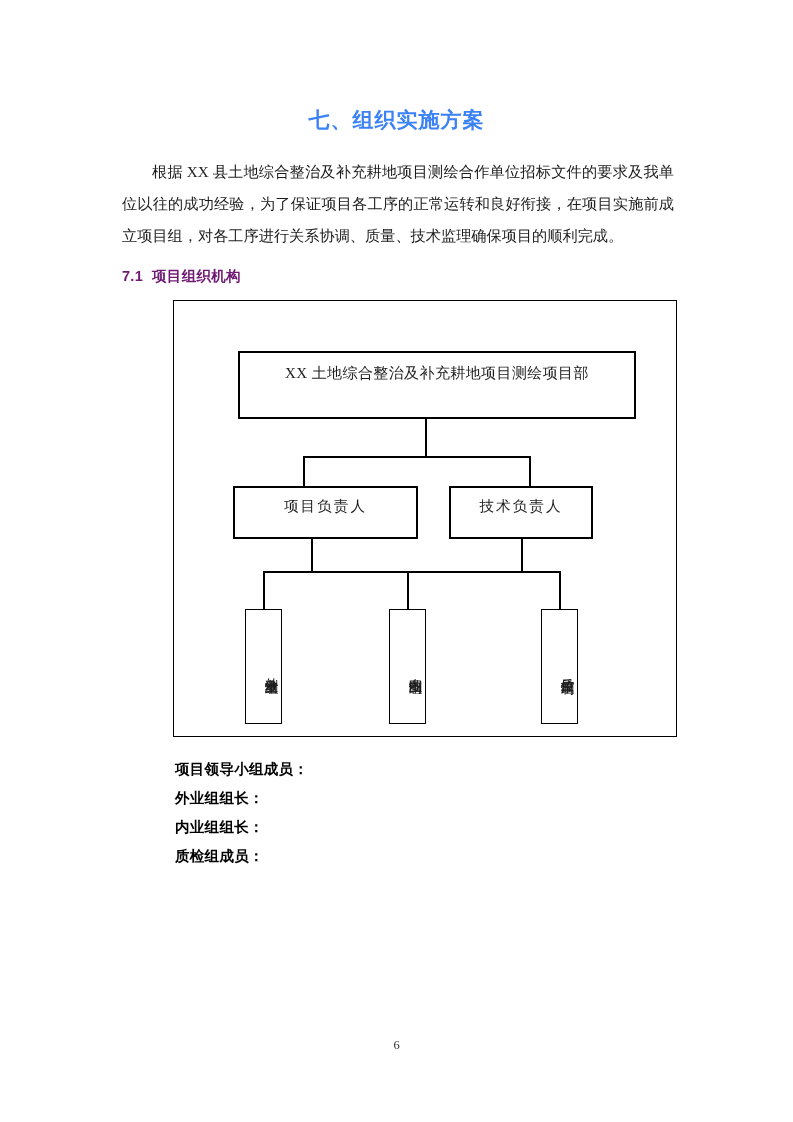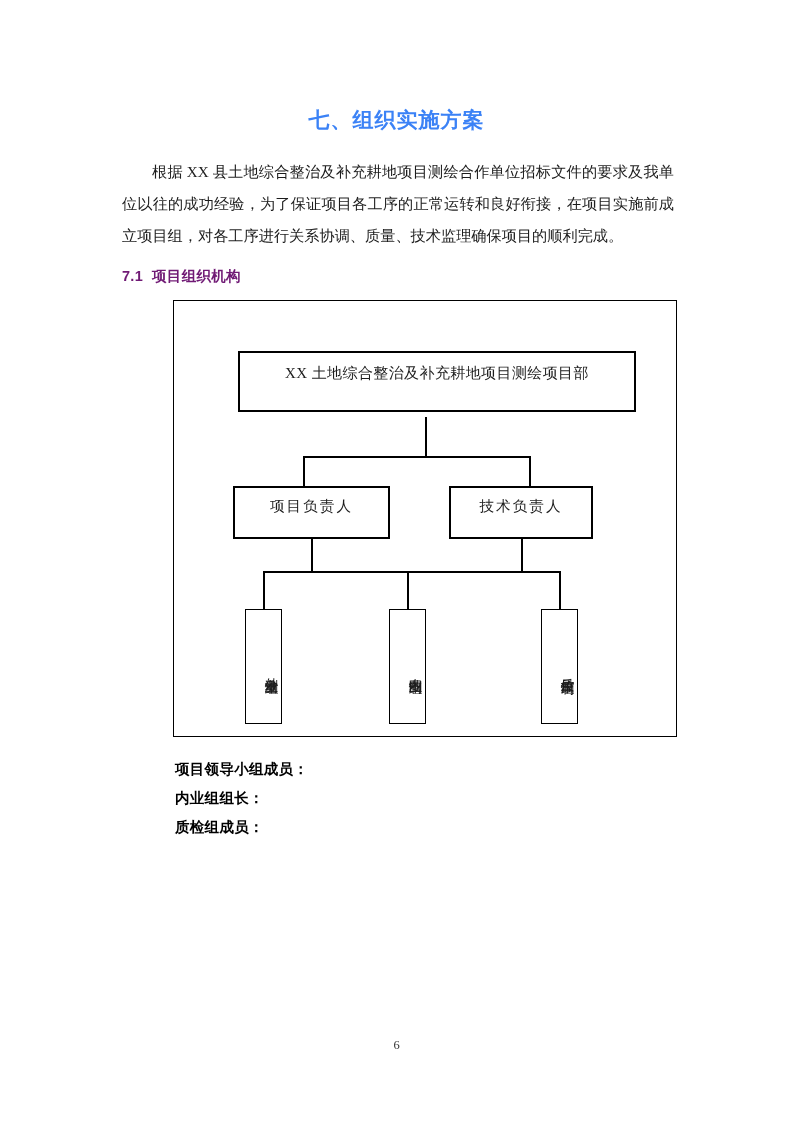--- a/index.html
+++ b/index.html
@@ -85,37 +85,37 @@
     justify-content: center;
     color: #1c1c1c;
     z-index: 2;
   }
 
   
   .node-root {
     left: 64px;
     top: 50px;
     width: 398px;
-    height: 61px;
+    height: 68px;
     border: 2.6px solid #000000;
     font-size: 15px;
     padding-top: 11px;
     letter-spacing: 0.4px;
   }
 
   
   .node-l2 {
     top: 185px;
     height: 53px;
     border: 2.6px solid #000000;
     font-size: 14.6px;
     padding-top: 9px;
     letter-spacing: 2px;
   }
-  .node-l2.left  { left: 59px;  width: 157px; }
+  .node-l2.left  { left: 59px;  width: 185px; }
   .node-l2.right { left: 275px; width: 144px; }
 
   
   .node-l3 {
     top: 308px;
     width: 37px;
     height: 115px;
     border: 1px solid #000000;
     font-size: 13.5px;
     line-height: 20px;
@@ -216,19 +216,20 @@
     <div class="node node-l3 c1">外业测量组</div>
 
     <div class="node node-l3 c2">内业制图组</div>
 
     <div class="node node-l3 c3">质量控制组</div>
 
   </div>
 
   <div class="member-list">
     <div class="member-row">项目领导小组成员：</div>
+    <div class="member-row">外业组组长：</div>
     <div class="member-row">内业组组长：</div>
     <div class="member-row">质检组成员：</div>
   </div>
 
   <div class="page-number">6</div>
 
 </div>
 
 </body></html>

